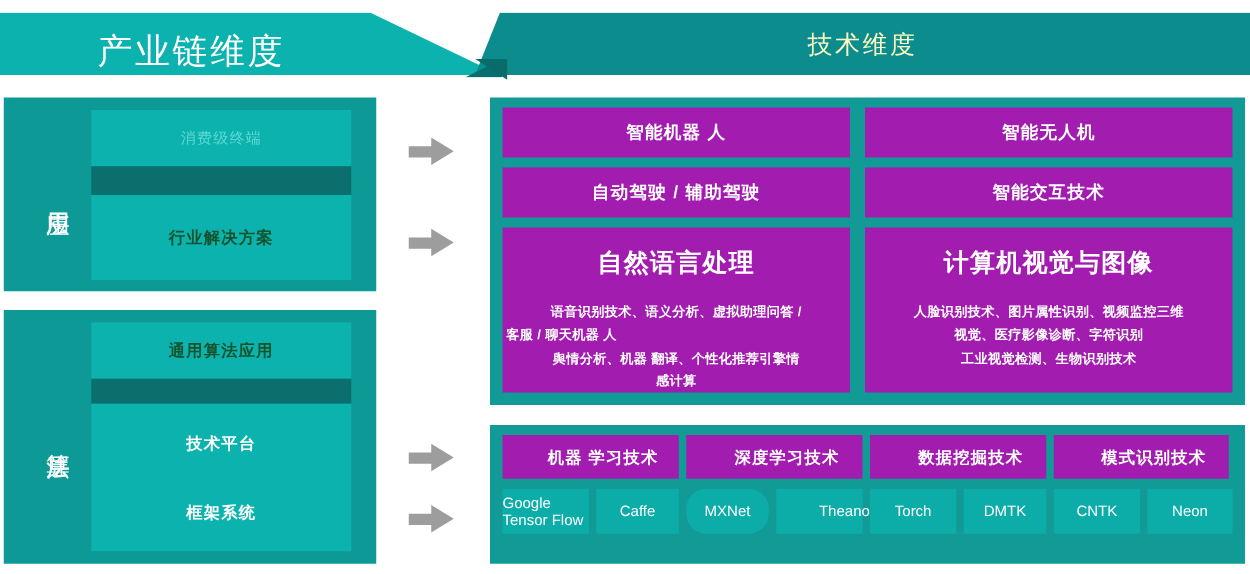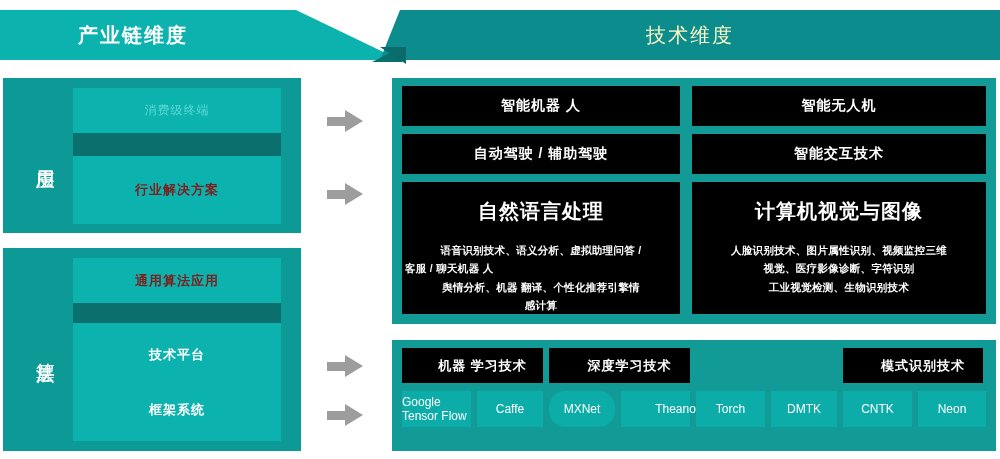--- a/index.html
+++ b/index.html
@@ -14,21 +14,21 @@
 
   
   .banner-left{
     position:absolute;left:0;top:10px;width:400px;height:50px;
     background:#0cb3ae;
     clip-path:polygon(0 0, 296px 0, 400px 50px, 0 50px);
     color:#ffffff;
   }
   .banner-left .btxt{
     position:absolute;left:78px;top:12px;
-    font-size:20px;letter-spacing:2px;font-weight:700;color:#ffffff;
+    font-size:28px;letter-spacing:2px;font-weight:400;color:#ffffff;
   }
   .banner-right{
     position:absolute;left:380px;top:10px;width:620px;height:50px;
     background:#0c8c8c;
     clip-path:polygon(20px 0, 620px 0, 620px 50px, 0 50px);
     color:#ffffff;
   }
   .banner-right .btxt{
     position:absolute;left:0;top:12px;width:620px;text-align:center;
     font-size:20px;letter-spacing:2px;color:#fef9c3;
@@ -54,21 +54,21 @@
 
   .lpanel .layer-label{
     position:absolute;left:14px;top:0;width:56px;height:100%;
     display:flex;align-items:center;justify-content:center;
     color:#ffffff;font-size:19px;line-height:1.18;text-align:center;
     letter-spacing:1px;
   }
   .lpanel .layer-label span{writing-mode:vertical-rl;text-orientation:upright;}
 
   .lcard{
-    position:absolute;background:#0cb3ae;color:#7f1d1d;
+    position:absolute;background:#0cb3ae;color:#14532d;
     display:flex;align-items:center;justify-content:center;
     font-size:13px;font-weight:bold;letter-spacing:1px;text-align:center;
     box-sizing:border-box;
   }
   .lcard.faded{color:#5fd9d4;font-weight:normal;font-size:12px;}
   .dark-band{position:absolute;background:#0a6f6d;}
 
   
   .p1-top{left:73px;top:88px;width:208px;height:45px;}
   .p1-band{left:73px;top:133px;width:208px;height:23px;}
@@ -94,21 +94,21 @@
   .a2{left:327px;top:183px;}
   .a3{left:327px;top:355px;}
   .a4{left:327px;top:404px;}
 
   
   .rpanel{position:absolute;background:#119a96;box-sizing:border-box;}
   .rp-top{left:392px;top:78px;width:604px;height:246px;}
   .rp-bot{left:392px;top:340px;width:604px;height:111px;}
 
   .rcard{
-    position:absolute;background:#000000;color:#ffffff;
+    position:absolute;background:#a21caf;color:#ffffff;
     display:flex;align-items:center;justify-content:center;
     text-align:center;box-sizing:border-box;
   }
   .rcard.head{font-size:14px;font-weight:bold;letter-spacing:1px;}
   .rcard.detail{
     flex-direction:column;justify-content:flex-start;padding-top:8px;
     font-size:10.5px;font-weight:bold;line-height:1.75;letter-spacing:0.3px;
   }
   .rcard.detail .dl{display:block;width:100%;}
 
@@ -211,20 +211,21 @@
     <div class="title">计算机视觉与图像</div>
     <div class="dl">人脸识别技术、图片属性识别、视频监控三维</div>
     <div class="dl">视觉、医疗影像诊断、字符识别</div>
     <div class="dl">工业视觉检测、生物识别技术</div>
   </div>
 
   <div class="rpanel rp-bot"></div>
 
   <div class="rcard bc-head bh1">机器 学习技术</div>
   <div class="rcard bc-head bh2">深度学习技术</div>
+  <div class="rcard bc-head bh3">数据挖掘技术</div>
   <div class="rcard bc-head bh4">模式识别技术</div>
 
   <div class="bx bi1" style="left: 402px; width: 69px;">Google Tensor Flow</div>
   <div class="bx bi2" style="left: 477px; width: 66px;">Caffe</div>
   <div class="bx bi3" style="left: 549px; width: 66px;">MXNet</div>
   <div class="bx bi4" style="left: 621px; width: 69px; padding-left: 40px;">Theano</div>
   <div class="bx bi5" style="left: 696px; width: 69px;">Torch</div>
   <div class="bx bi7" style="left: 843px; width: 69px;">CNTK</div>
   <div class="bx bi6" style="left: 771px; width: 66px;">DMTK</div>
   <div class="bx" style="left: 918px; width: 68px;">Neon</div>

